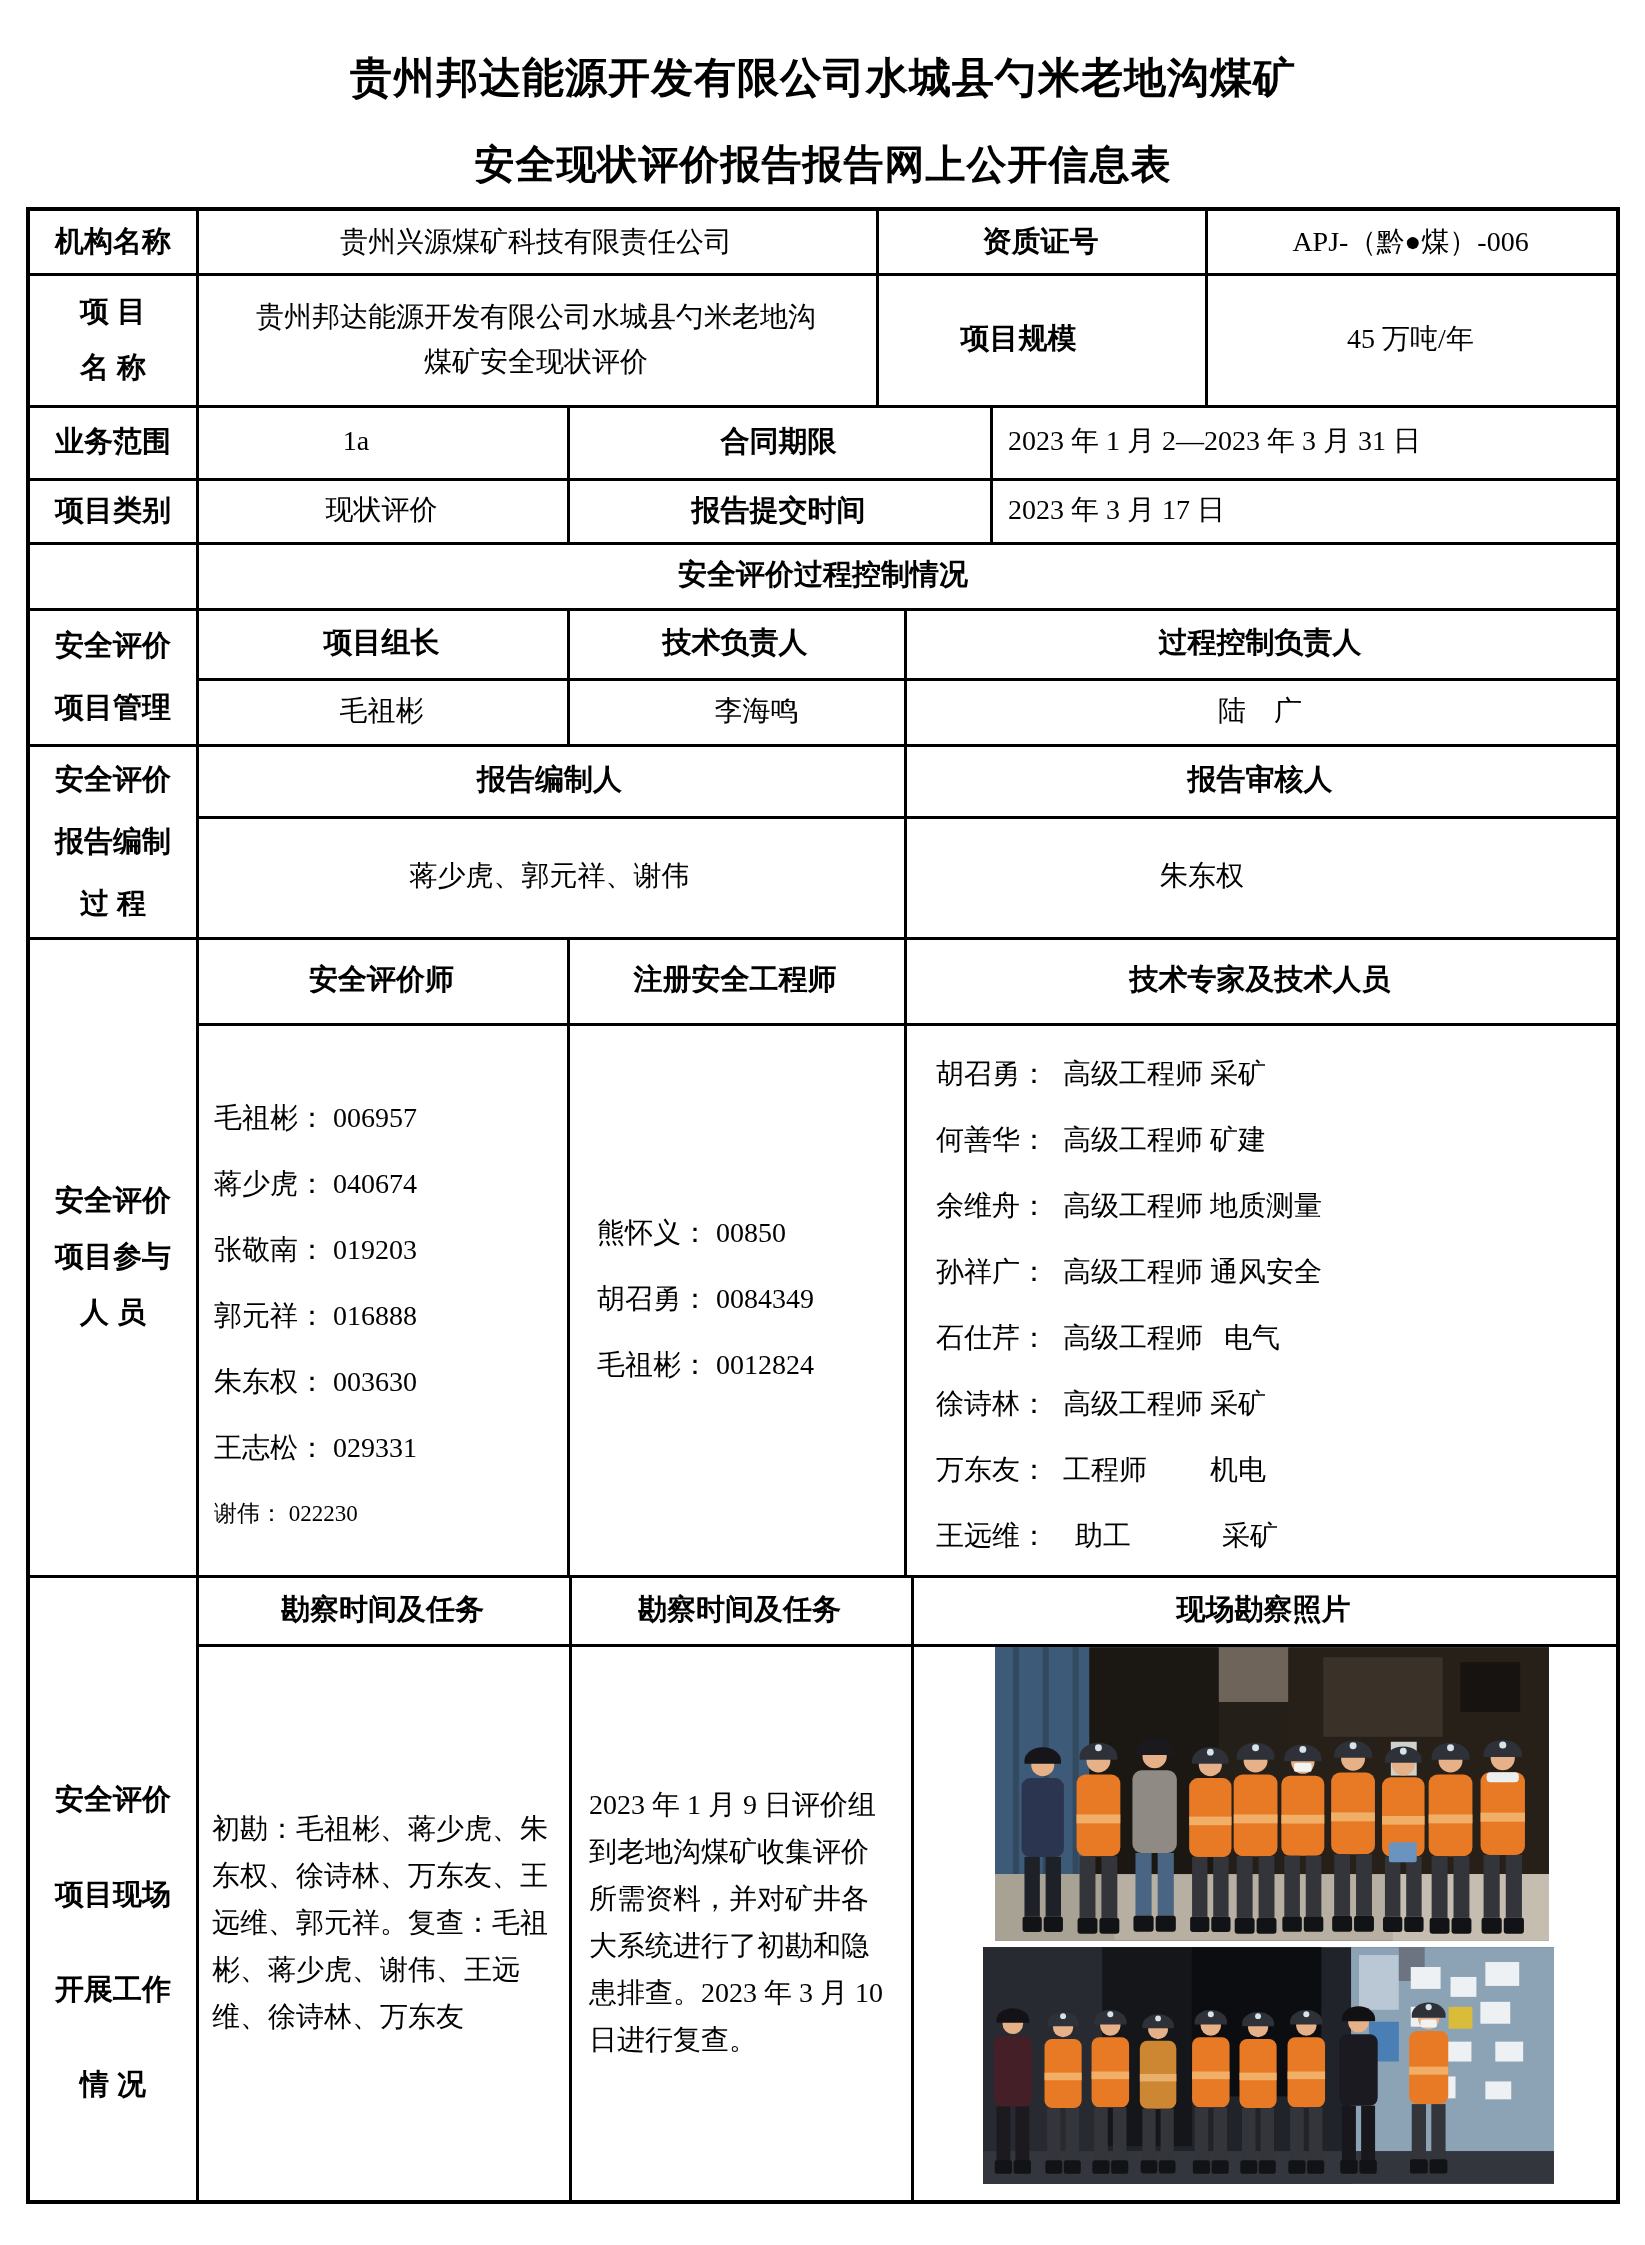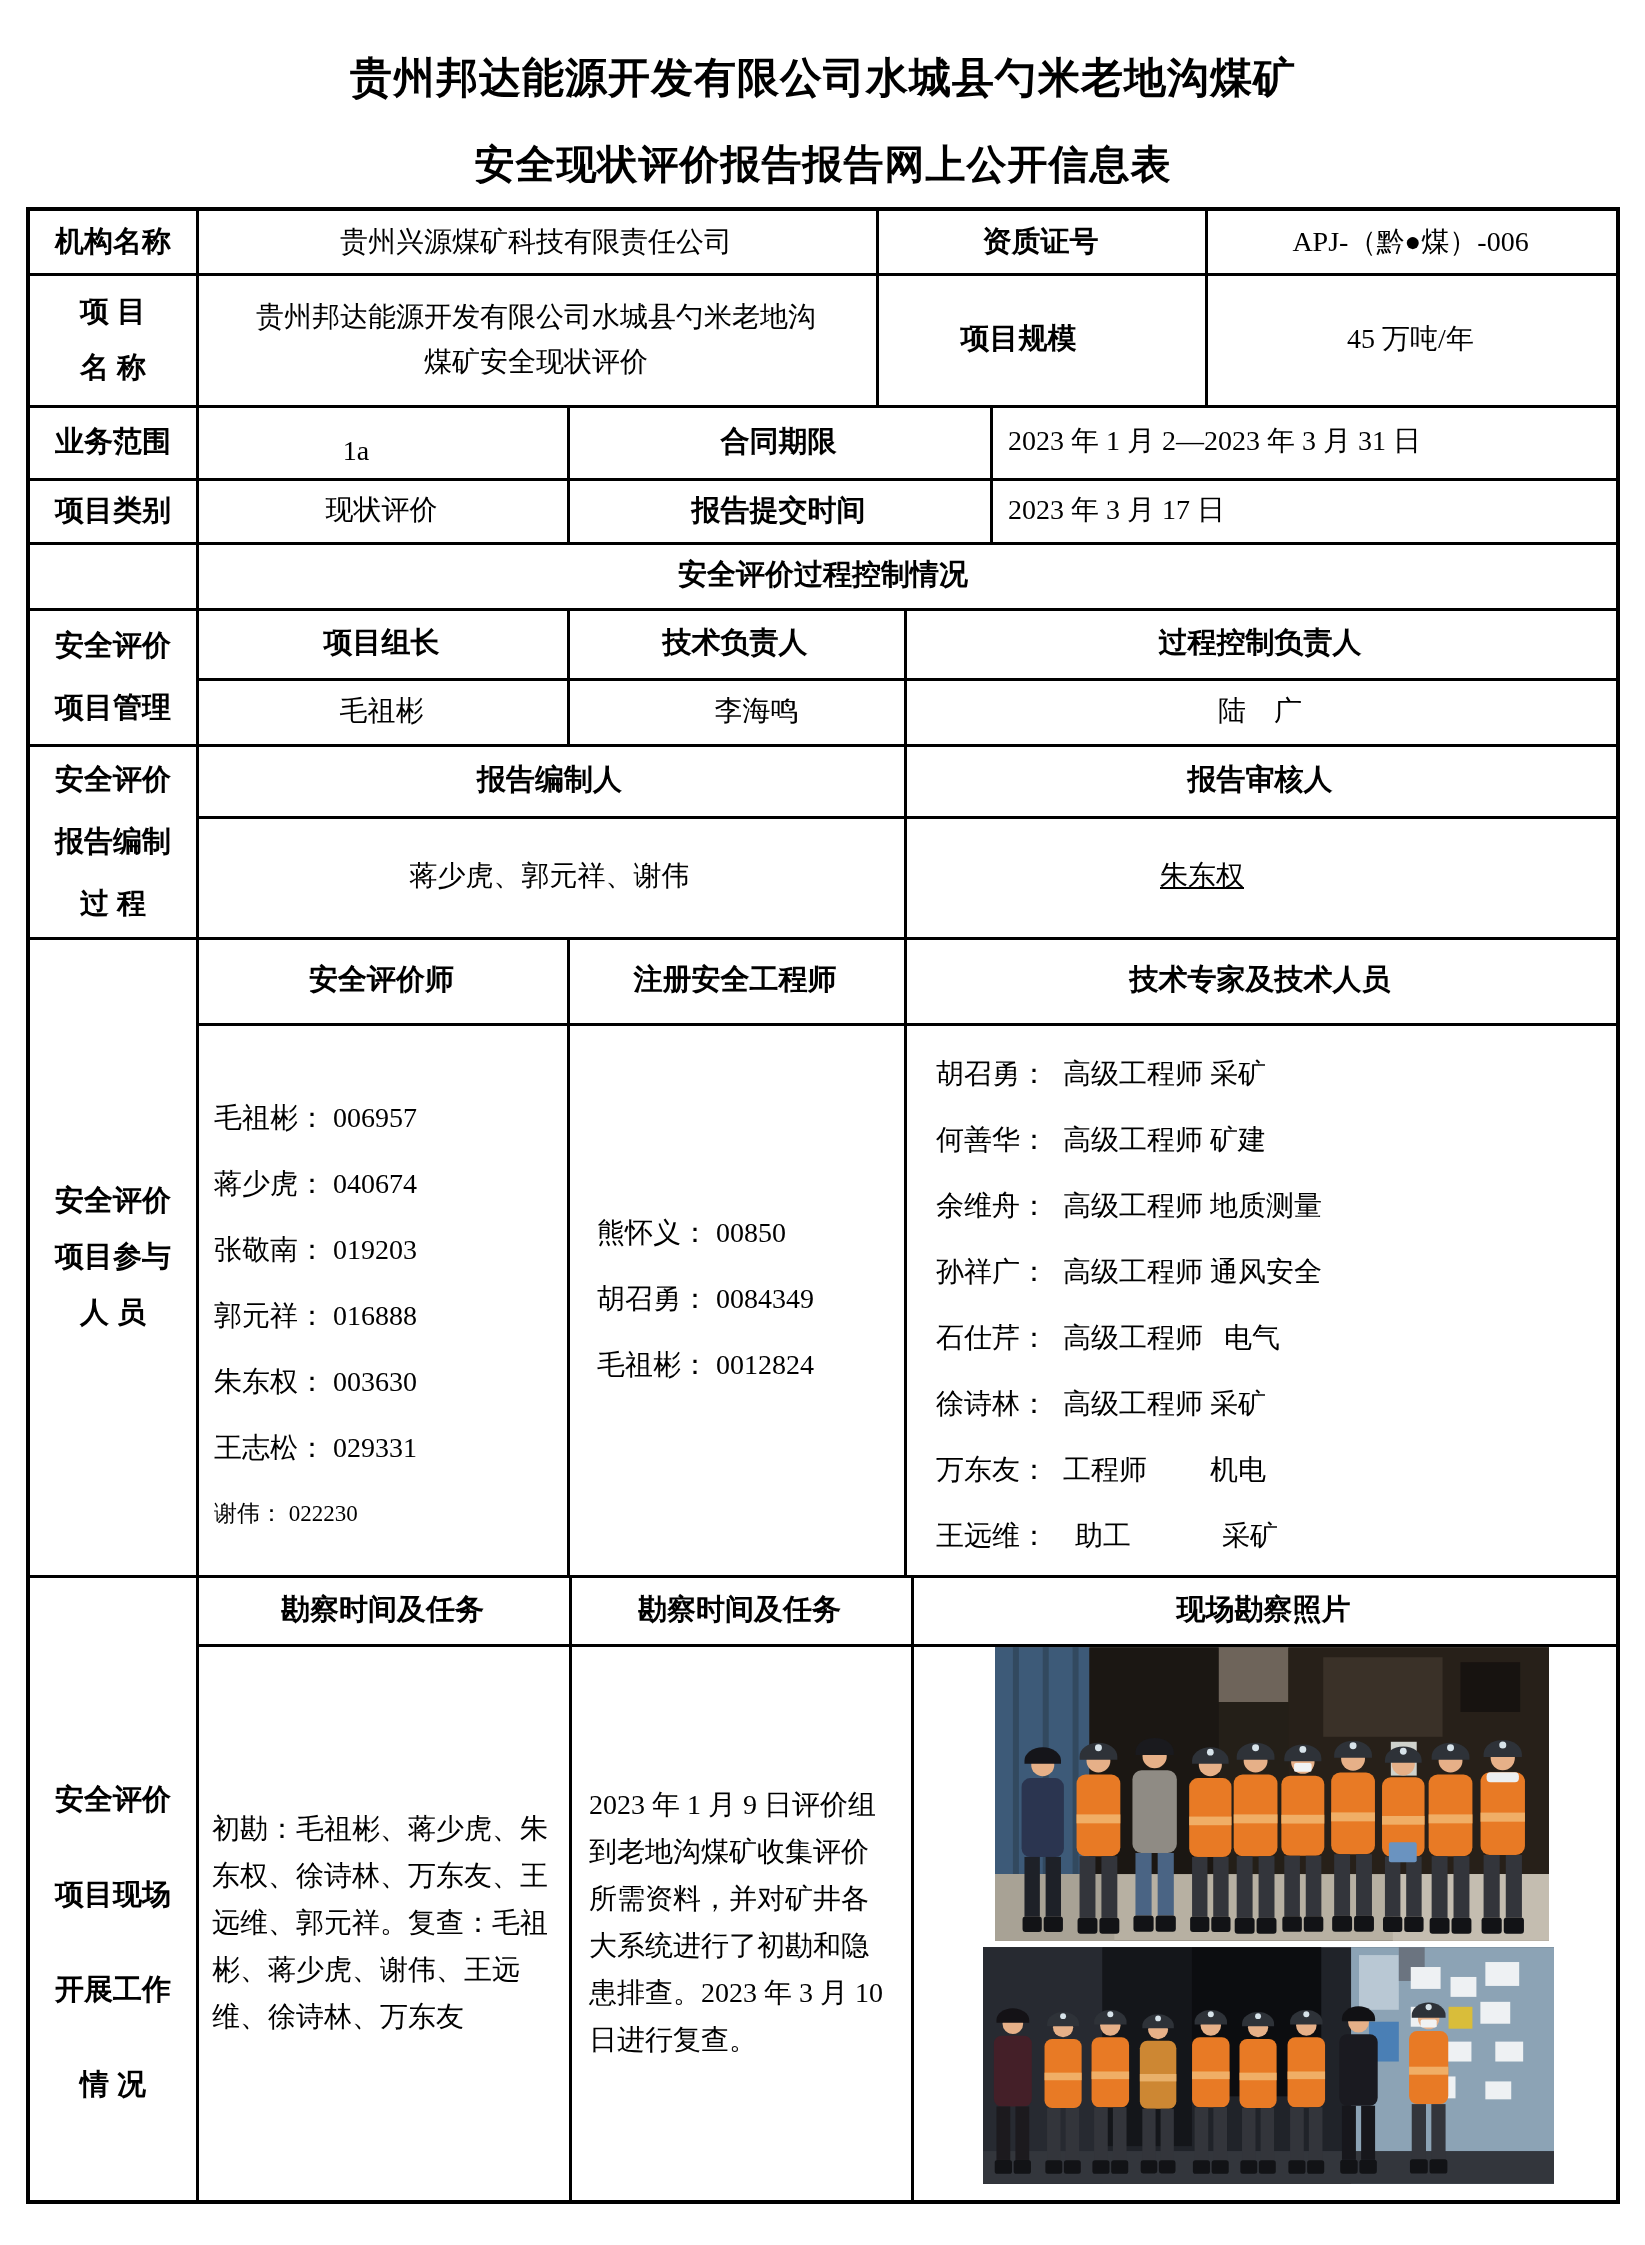--- a/index.html
+++ b/index.html
@@ -92,21 +92,21 @@
     <span class="lbl-line">项 目</span>
     <span class="lbl-line">名 称</span>
   </div>
   <div class="cell" style="left:166px;top:62px;width:680px;height:132px;padding:0 48px;">
     <span style="line-height:45px;">贵州邦达能源开发有限公司水城县勺米老地沟煤矿安全现状评价</span>
   </div>
   <div class="cell lbl" style="left:846px;top:62px;width:285px;height:132px;">项目规模</div>
   <div class="cell" style="left:1175px;top:62px;width:411px;height:132px;">45 万吨/年</div>
 
   <div class="cell lbl" style="left:0;top:194px;width:166px;height:73px;">业务范围</div>
-  <div class="cell" style="left:166px;top:194px;width:320px;height:73px;margin-top:10px;">1a</div>
+  <div class="cell" style="left:166px;top:194px;width:320px;height:73px;">1a</div>
   <div class="cell lbl" style="left:537px;top:194px;width:423px;height:73px;">合同期限</div>
   <div class="cell leftalign" style="left:960px;top:194px;width:626px;height:73px;padding-left:18px;">2023 年 1 月 2—2023 年 3 月 31 日</div>
 
   <div class="cell lbl" style="left:0;top:267px;width:166px;height:65px;">项目类别</div>
   <div class="cell" style="left:166px;top:267px;width:371px;height:65px;">现状评价</div>
   <div class="cell lbl" style="left:537px;top:267px;width:423px;height:65px;">报告提交时间</div>
   <div class="cell leftalign" style="left:960px;top:267px;width:626px;height:65px;padding-left:18px;">2023 年 3 月 17 日</div>
 
   <div class="cell lbl" style="left:0;top:331px;width:1586px;height:66px;">安全评价过程控制情况</div>
 
@@ -122,21 +122,21 @@
   <div class="cell" style="left:874px;top:467px;width:712px;height:67px;">陆　广</div>
 
   <div class="cell lbl col lh62" style="left:0;top:533px;width:166px;height:193px;">
     <span class="lbl-line">安全评价</span>
     <span class="lbl-line">报告编制</span>
     <span class="lbl-line">过 程</span>
   </div>
   <div class="cell lbl" style="left:166px;top:533px;width:707px;height:72px;">报告编制人</div>
   <div class="cell lbl" style="left:874px;top:533px;width:712px;height:72px;">报告审核人</div>
   <div class="cell" style="left:166px;top:605px;width:707px;height:121px;">蒋少虎、郭元祥、谢伟</div>
-  <div class="cell" style="left:874px;top:605px;width:596px;height:121px;text-decoration:underline;">朱东权</div>
+  <div class="cell" style="left:874px;top:605px;width:596px;height:121px;">朱东权</div>
 
   <div class="cell lbl col lh56" style="left:0;top:726px;width:166px;height:638px;">
     <span class="lbl-line">安全评价</span>
     <span class="lbl-line">项目参与</span>
     <span class="lbl-line">人 员</span>
   </div>
   <div class="cell lbl" style="left:166px;top:726px;width:371px;height:86px;">安全评价师</div>
   <div class="cell lbl" style="left:537px;top:726px;width:336px;height:86px;">注册安全工程师</div>
   <div class="cell lbl" style="left:874px;top:726px;width:712px;height:86px;">技术专家及技术人员</div>
 

